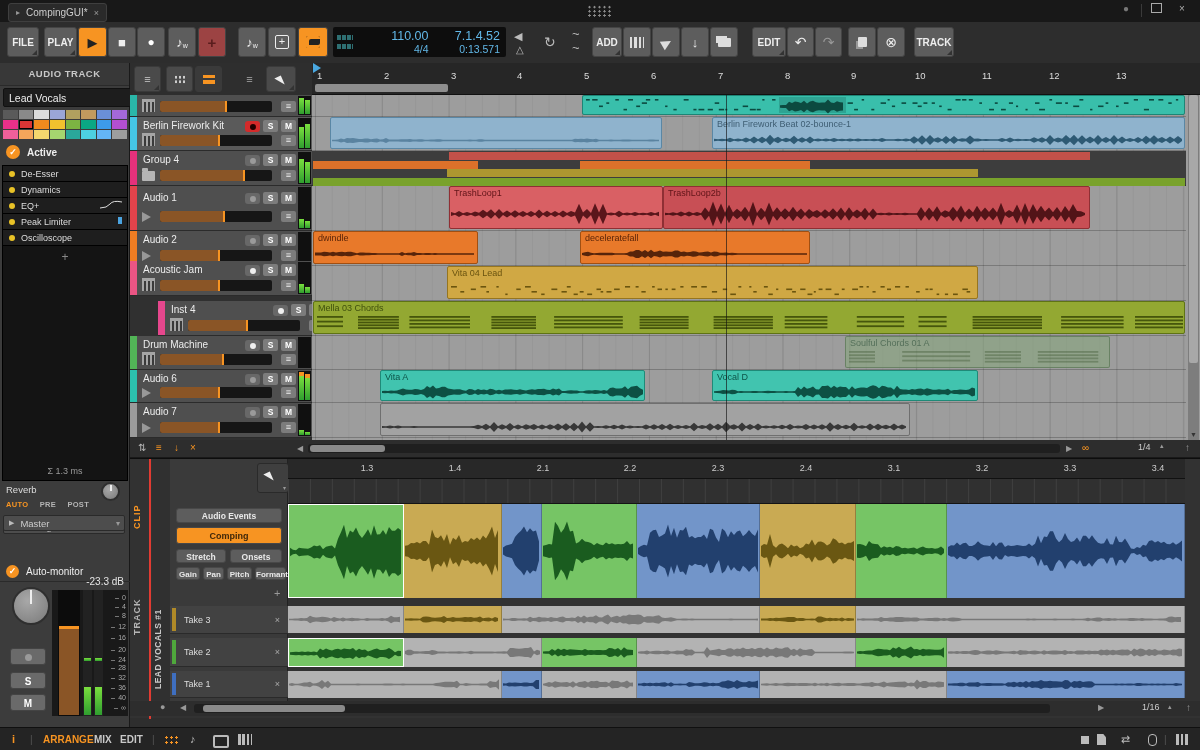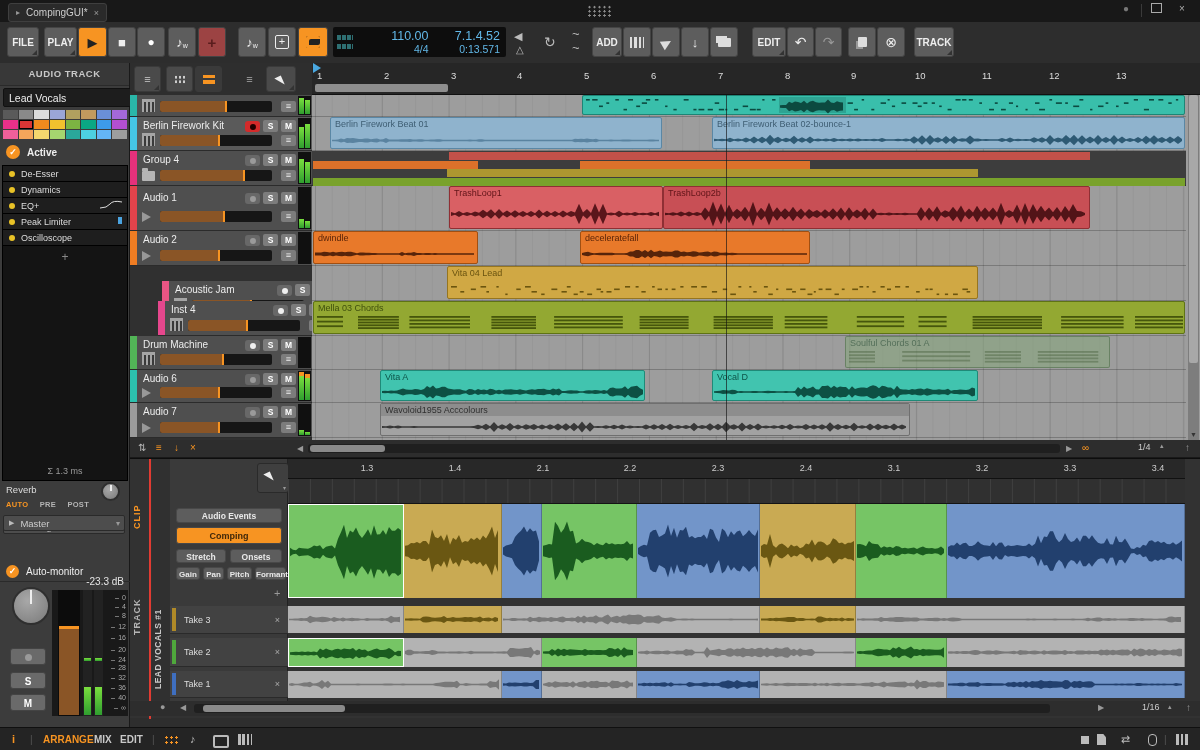--- a/index.html
+++ b/index.html
@@ -440,21 +440,21 @@
       <div class="rec"></div>
       <div class="sbtn">S</div>
       <div class="mbtn">M</div>
       <div class="ticon audio"></div>
       <div class="fader">
           <div class="ffill" style="width:52%;"></div>
         </div>
       <div class="fbtn">≡</div>
       <div class="meter"></div>
     </div>
-    <div class="track" style="top:218px;height:35px;margin-left:32px;">
+    <div class="track" style="top:198px;height:35px;">
       <div class="strip" style="background: rgb(234, 85, 132);"></div>
       <div class="tname">Acoustic Jam</div>
       <div class="rec white"></div>
       <div class="sbtn">S</div>
       <div class="mbtn">M</div>
       <div class="ticon midi"></div>
       <div class="fader">
           <div class="ffill" style="width:52%;"></div>
         </div>
       <div class="fbtn">≡</div>
@@ -627,21 +627,20 @@
           <div style="position:absolute;left:196px;width:67px;top:1px;bottom:1px;background:#2fa392;">
             <div class="wave" style="top:1px;height:17px;"><svg width="65" height="17">
                   <polygon points="0,7.3 3,6.9 6,6.9 9,3.8 12,4.9 15,3.6 18,3.9 21,5.1 24,2.7 27,5.5 30,3.6 33,2.7 36,4.3 39,4.8 42,4.5 45,4.6 48,1.6 51,4.6 54,5.0 57,3.3 60,4.2 63,4.6 63,12.4 60,12.8 57,13.7 54,12.0 51,12.4 48,15.4 45,12.4 42,12.5 39,12.2 36,12.7 33,14.3 30,13.4 27,11.5 24,14.3 21,11.9 18,13.1 15,13.4 12,12.1 9,13.2 6,10.1 3,10.1 0,9.7" fill="#0c4a40"></polygon>
                 </svg></div>
           </div>
         </div>
       </div>
 
       <div class="lane" style="top:22px;height:34px;">
         <div class="clip" style="left:18px;width:332px;background:#8fb3cd;border-color:#5a87a5;">
-          <span class="lbl" style="color:#3f5e73;">Berlin Firework Beat 01</span>
           <div class="wave" style="top:15px;height:15px;"><svg width="328" height="15">
                 <polygon points="0,6.7 3,6.7 6,6.6 9,5.6 12,6.3 15,5.0 18,5.2 21,5.1 24,5.5 27,6.1 30,6.0 33,5.4 36,5.6 39,6.3 42,5.8 45,5.6 48,6.4 51,6.2 54,5.1 57,6.6 60,6.5 63,6.5 66,6.4 69,6.3 72,6.3 75,6.2 78,5.9 81,6.6 84,6.4 87,6.3 90,6.2 93,6.7 96,6.7 99,6.5 102,6.6 105,6.3 108,6.3 111,6.7 114,6.7 117,6.7 120,6.7 123,6.7 126,6.7 129,6.7 132,6.7 135,6.7 138,6.6 141,6.7 144,6.7 147,6.2 150,6.3 153,6.7 156,6.7 159,6.7 162,6.7 165,6.7 168,6.7 171,6.7 174,6.7 177,6.7 180,6.7 183,6.7 186,6.7 189,6.7 192,6.7 195,6.7 198,6.7 201,6.7 204,6.7 207,6.7 210,6.7 213,6.7 216,6.7 219,6.7 222,6.7 225,6.7 228,6.7 231,6.7 234,6.7 237,6.7 240,6.7 243,5.8 246,6.1 249,5.8 252,6.1 255,5.4 258,6.1 261,6.2 264,5.8 267,6.7 270,6.7 273,6.7 276,6.7 279,6.6 282,6.7 285,6.7 288,6.7 291,6.5 294,6.5 297,6.6 300,6.7 303,6.7 306,6.7 309,6.7 312,6.7 315,6.7 318,6.4 321,6.6 324,6.7 327,6.7 327,8.3 324,8.3 321,8.4 318,8.6 315,8.3 312,8.3 309,8.3 306,8.3 303,8.3 300,8.3 297,8.4 294,8.5 291,8.5 288,8.3 285,8.3 282,8.3 279,8.4 276,8.3 273,8.3 270,8.3 267,8.3 264,9.2 261,8.8 258,8.9 255,9.6 252,8.9 249,9.2 246,8.9 243,9.2 240,8.3 237,8.3 234,8.3 231,8.3 228,8.3 225,8.3 222,8.3 219,8.3 216,8.3 213,8.3 210,8.3 207,8.3 204,8.3 201,8.3 198,8.3 195,8.3 192,8.3 189,8.3 186,8.3 183,8.3 180,8.3 177,8.3 174,8.3 171,8.3 168,8.3 165,8.3 162,8.3 159,8.3 156,8.3 153,8.3 150,8.7 147,8.8 144,8.3 141,8.3 138,8.4 135,8.3 132,8.3 129,8.3 126,8.3 123,8.3 120,8.3 117,8.3 114,8.3 111,8.3 108,8.7 105,8.7 102,8.4 99,8.5 96,8.3 93,8.3 90,8.8 87,8.7 84,8.6 81,8.4 78,9.1 75,8.8 72,8.7 69,8.7 66,8.6 63,8.5 60,8.5 57,8.4 54,9.9 51,8.8 48,8.6 45,9.4 42,9.2 39,8.7 36,9.4 33,9.6 30,9.0 27,8.9 24,9.5 21,9.9 18,9.8 15,10.0 12,8.7 9,9.4 6,8.4 3,8.3 0,8.3" fill="#5a83a0"></polygon>
               </svg></div>
         </div>
         <div class="clip" style="left:400px;width:473px;background:#8fb3cd;border-color:#5a87a5;">
           <span class="lbl" style="color:#3f5e73;">Berlin Firework Beat 02-bounce-1</span>
           <div class="wave" style="top:13px;height:18px;"><svg width="469" height="18">
                 <polygon points="0,7.7 4,8.2 8,7.8 12,8.2 16,6.7 20,8.2 24,7.6 28,8.2 32,6.6 36,8.2 40,5.5 44,8.2 48,5.7 52,8.0 56,3.7 60,7.8 64,5.8 68,8.2 72,6.8 76,8.0 80,4.7 84,8.2 88,6.3 92,8.2 96,5.6 100,8.2 104,7.6 108,8.2 112,7.4 116,8.2 120,7.0 124,8.2 128,7.8 132,8.2 136,7.6 140,8.2 144,7.5 148,8.2 152,7.9 156,8.2 160,7.8 164,8.2 168,6.9 172,8.2 176,8.2 180,8.2 184,7.7 188,8.2 192,7.5 196,8.2 200,5.3 204,8.1 208,4.3 212,7.9 216,3.9 220,7.8 224,6.2 228,8.2 232,5.1 236,8.2 240,5.1 244,8.2 248,7.2 252,7.8 256,4.4 260,7.8 264,7.6 268,8.2 272,8.1 276,8.2 280,8.2 284,8.2 288,7.0 292,8.2 296,6.6 300,8.2 304,7.8 308,8.2 312,7.9 316,8.2 320,6.2 324,8.1 328,6.2 332,8.2 336,4.0 340,7.9 344,6.6 348,7.7 352,3.9 356,7.6 360,3.7 364,8.0 368,4.2 372,7.9 376,5.6 380,8.1 384,4.1 388,8.1 392,5.9 396,8.2 400,4.1 404,8.2 408,5.4 412,8.2 416,7.1 420,8.2 424,5.9 428,8.2 432,4.8 436,7.8 440,4.2 444,7.8 448,6.0 452,8.2 456,5.6 460,8.0 464,5.1 468,8.1 468,9.9 464,12.9 460,10.0 456,12.4 452,9.8 448,12.0 444,10.2 440,13.8 436,10.2 432,13.2 428,9.8 424,12.1 420,9.8 416,10.9 412,9.8 408,12.6 404,9.8 400,13.9 396,9.8 392,12.1 388,9.9 384,13.9 380,9.9 376,12.4 372,10.1 368,13.8 364,10.0 360,14.3 356,10.4 352,14.1 348,10.3 344,11.4 340,10.1 336,14.0 332,9.8 328,11.8 324,9.9 320,11.8 316,9.8 312,10.1 308,9.8 304,10.2 300,9.8 296,11.4 292,9.8 288,11.0 284,9.8 280,9.8 276,9.8 272,9.9 268,9.8 264,10.4 260,10.2 256,13.6 252,10.2 248,10.8 244,9.8 240,12.9 236,9.8 232,12.9 228,9.8 224,11.8 220,10.2 216,14.1 212,10.1 208,13.7 204,9.9 200,12.7 196,9.8 192,10.5 188,9.8 184,10.3 180,9.8 176,9.8 172,9.8 168,11.1 164,9.8 160,10.2 156,9.8 152,10.1 148,9.8 144,10.5 140,9.8 136,10.4 132,9.8 128,10.2 124,9.8 120,11.0 116,9.8 112,10.6 108,9.8 104,10.4 100,9.8 96,12.4 92,9.8 88,11.7 84,9.8 80,13.3 76,10.0 72,11.2 68,9.8 64,12.2 60,10.2 56,14.3 52,10.0 48,12.3 44,9.8 40,12.5 36,9.8 32,11.4 28,9.8 24,10.4 20,9.8 16,11.3 12,9.8 8,10.2 4,9.8 0,10.3" fill="#2e5a74"></polygon>
               </svg></div>
         </div>
@@ -853,23 +852,20 @@
         <div class="clip" style="left:400px;width:266px;background:#41c4af;border-color:#1f8a78;">
           <span class="lbl" style="color:#0d5448;">Vocal D</span>
           <div class="wave" style="top:12px;height:18px;"><svg width="262" height="18">
                 <polygon points="0,8.2 3,8.1 6,7.8 9,6.9 12,7.3 15,7.5 18,6.8 21,6.9 24,8.2 27,8.0 30,8.2 33,8.2 36,8.2 39,8.0 42,8.1 45,8.2 48,8.2 51,8.0 54,7.8 57,8.1 60,7.9 63,8.2 66,8.2 69,8.2 72,8.1 75,8.2 78,8.2 81,8.1 84,4.0 87,6.5 90,3.5 93,5.7 96,5.0 99,3.5 102,6.3 105,6.4 108,2.9 111,2.9 114,2.6 117,5.0 120,2.8 123,4.7 126,3.4 129,4.1 132,3.9 135,6.7 138,3.3 141,5.9 144,5.0 147,4.4 150,4.4 153,5.0 156,3.2 159,2.3 162,2.9 165,5.3 168,2.8 171,3.3 174,4.6 177,4.5 180,6.7 183,2.8 186,6.1 189,6.5 192,6.4 195,7.1 198,5.9 201,6.4 204,5.7 207,5.4 210,6.5 213,5.2 216,6.0 219,6.8 222,6.8 225,6.3 228,6.7 231,6.7 234,5.7 237,7.8 240,7.1 243,6.9 246,6.5 249,6.8 252,7.0 255,6.6 258,4.5 261,5.4 261,12.6 258,13.5 255,11.4 252,11.0 249,11.2 246,11.5 243,11.1 240,10.9 237,10.2 234,12.3 231,11.3 228,11.3 225,11.7 222,11.2 219,11.2 216,12.0 213,12.8 210,11.5 207,12.6 204,12.3 201,11.6 198,12.1 195,10.9 192,11.6 189,11.5 186,11.9 183,15.2 180,11.3 177,13.5 174,13.4 171,14.7 168,15.2 165,12.7 162,15.1 159,15.7 156,14.8 153,13.0 150,13.6 147,13.6 144,13.0 141,12.1 138,14.7 135,11.3 132,14.1 129,13.9 126,14.6 123,13.3 120,15.2 117,13.0 114,15.4 111,15.1 108,15.1 105,11.6 102,11.7 99,14.5 96,13.0 93,12.3 90,14.5 87,11.5 84,14.0 81,9.9 78,9.8 75,9.8 72,9.9 69,9.8 66,9.8 63,9.8 60,10.1 57,9.9 54,10.2 51,10.0 48,9.8 45,9.8 42,9.9 39,10.0 36,9.8 33,9.8 30,9.8 27,10.0 24,9.8 21,11.1 18,11.2 15,10.5 12,10.7 9,11.1 6,10.2 3,9.9 0,9.8" fill="#0d5044"></polygon>
               </svg></div>
         </div>
       </div>
 
       <div class="lane" style="top:308px;height:35px;">
         <div class="clip" style="left:68px;width:530px;background:#a2a2a2;border-color:#6f6f6f;">
-          <div style="position:absolute;left:0;right:0;top:0;height:12px;background:#8d8d8d;">
-            <span class="lbl" style="color:#303030;">Wavoloid1955 Acccolours</span>
-          </div>
           <div class="wave" style="top:14px;height:18px;"><svg width="526" height="18">
                 <polygon points="0,8.0 4,8.2 8,7.6 12,8.2 16,7.6 20,8.2 24,8.2 28,8.2 32,8.0 36,8.2 40,8.2 44,8.2 48,8.2 52,8.2 56,8.2 60,8.2 64,8.2 68,8.2 72,8.2 76,8.2 80,8.2 84,8.2 88,8.2 92,8.1 96,6.8 100,8.0 104,5.8 108,8.2 112,3.9 116,8.2 120,6.3 124,8.1 128,4.9 132,8.2 136,6.6 140,8.2 144,6.2 148,7.8 152,6.1 156,8.2 160,6.4 164,8.2 168,6.2 172,8.1 176,5.4 180,8.1 184,5.3 188,8.2 192,4.7 196,8.2 200,3.6 204,8.2 208,4.3 212,8.2 216,8.1 220,8.2 224,7.2 228,8.2 232,6.7 236,8.2 240,6.5 244,8.2 248,7.6 252,8.2 256,8.0 260,8.2 264,6.4 268,8.2 272,6.3 276,8.2 280,6.0 284,8.2 288,5.7 292,8.2 296,7.1 300,8.2 304,6.9 308,8.2 312,4.7 316,8.2 320,7.1 324,8.0 328,5.3 332,8.2 336,5.7 340,8.2 344,3.8 348,7.8 352,6.2 356,8.2 360,4.4 364,8.2 368,6.0 372,8.2 376,5.4 380,8.2 384,7.4 388,8.2 392,7.3 396,8.2 400,6.8 404,8.2 408,6.0 412,8.2 416,7.6 420,8.1 424,6.1 428,8.2 432,6.6 436,8.2 440,6.3 444,8.2 448,4.3 452,8.1 456,6.0 460,8.2 464,6.7 468,8.2 472,4.8 476,8.2 480,7.2 484,8.2 488,5.6 492,8.2 496,5.7 500,7.9 504,6.8 508,8.2 512,5.5 516,8.2 520,6.5 524,8.2 524,9.8 520,11.5 516,9.8 512,12.5 508,9.8 504,11.2 500,10.1 496,12.3 492,9.8 488,12.4 484,9.8 480,10.8 476,9.8 472,13.2 468,9.8 464,11.3 460,9.8 456,12.0 452,9.9 448,13.7 444,9.8 440,11.7 436,9.8 432,11.4 428,9.8 424,11.9 420,9.9 416,10.4 412,9.8 408,12.0 404,9.8 400,11.2 396,9.8 392,10.7 388,9.8 384,10.6 380,9.8 376,12.6 372,9.8 368,12.0 364,9.8 360,13.6 356,9.8 352,11.8 348,10.2 344,14.2 340,9.8 336,12.3 332,9.8 328,12.7 324,10.0 320,10.9 316,9.8 312,13.3 308,9.8 304,11.1 300,9.8 296,10.9 292,9.8 288,12.3 284,9.8 280,12.0 276,9.8 272,11.7 268,9.8 264,11.6 260,9.8 256,10.0 252,9.8 248,10.4 244,9.8 240,11.5 236,9.8 232,11.3 228,9.8 224,10.8 220,9.8 216,9.9 212,9.8 208,13.7 204,9.8 200,14.4 196,9.8 192,13.3 188,9.8 184,12.7 180,9.9 176,12.6 172,9.9 168,11.8 164,9.8 160,11.6 156,9.8 152,11.9 148,10.2 144,11.8 140,9.8 136,11.4 132,9.8 128,13.1 124,9.9 120,11.7 116,9.8 112,14.1 108,9.8 104,12.2 100,10.0 96,11.2 92,9.9 88,9.8 84,9.8 80,9.8 76,9.8 72,9.8 68,9.8 64,9.8 60,9.8 56,9.8 52,9.8 48,9.8 44,9.8 40,9.8 36,9.8 32,10.0 28,9.8 24,9.8 20,9.8 16,10.4 12,9.8 8,10.4 4,9.8 0,10.0" fill="#383838"></polygon>
               </svg></div>
         </div>
       </div>
       <div class="playhead" style="left:414px;"></div>
     </div>
     <div class="vscroll">
       <div class="vthumb"></div>
       <span style="position:absolute;bottom:2px;left:2px;font-size:7px;color:#333;">▼</span>

